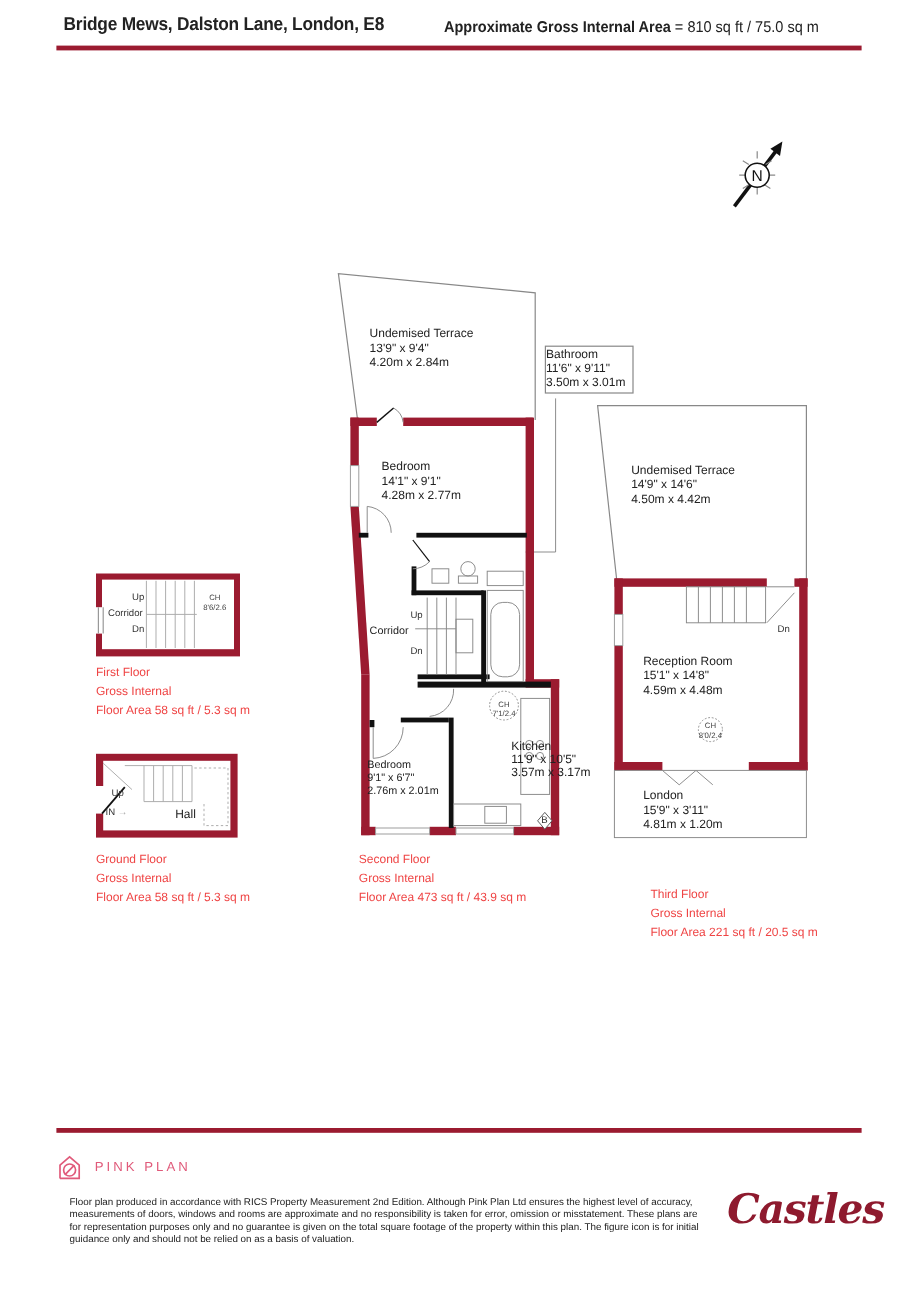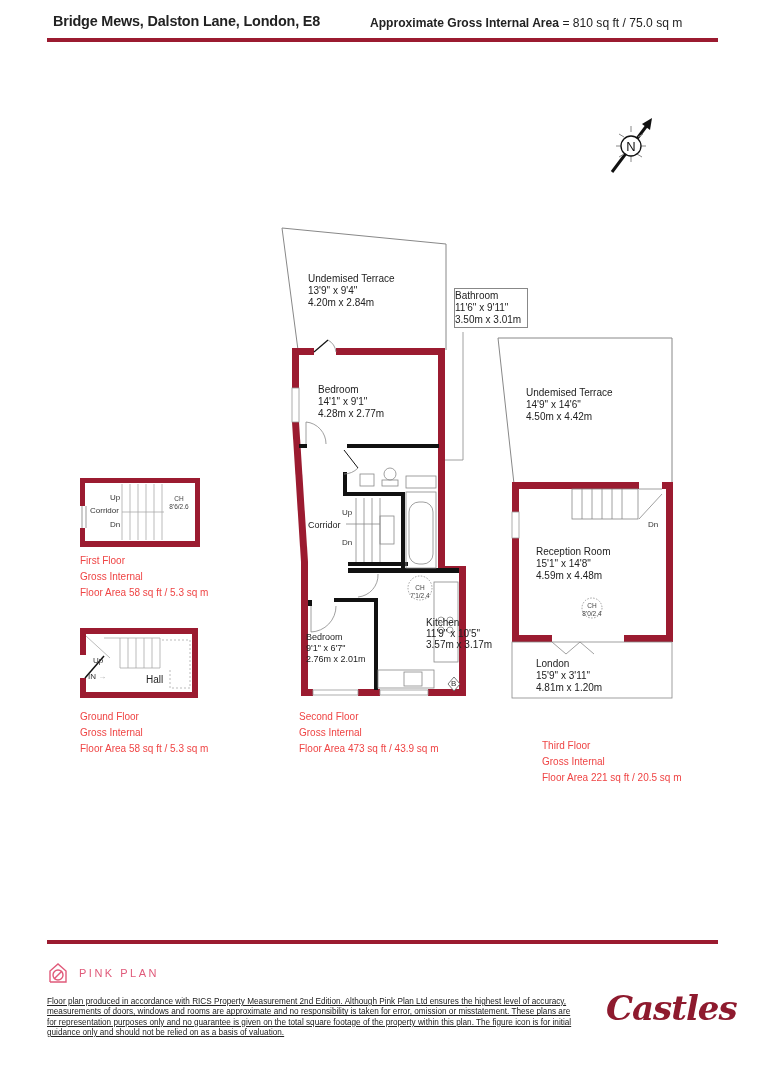--- a/index.html
+++ b/index.html
@@ -7,21 +7,21 @@
   .abs { position: absolute; }
   .hdr-title { left: 53px; top: 12px; font-size: 15.5px; font-weight: bold; letter-spacing: -0.2px; transform: scaleX(0.93); transform-origin: left; white-space: nowrap; }
   .hdr-area { left: 370px; top: 15px; font-size: 13px; white-space: nowrap; transform: scaleX(0.93); transform-origin: left; }
   .hdr-area b { font-weight: bold; }
   .rule { left: 47px; width: 671px; height: 4px; background: #9b1b30; }
   .cap { font-size: 10px; line-height: 16px; color: #ef4444; white-space: nowrap; }
   .room-label { font-size: 10px; line-height: 12px; text-align: left; color: #222; white-space: nowrap; }
   .small { font-size: 8px; line-height: 9px; color: #333; }
   .ch { font-size: 6.5px; line-height: 8px; color: #444; text-align: center; }
   svg text { font-family: "Liberation Sans", sans-serif; }
-  .footer-text { left: 47px; top: 997px; width: 530px; font-size: 8.2px; line-height: 10.3px; color: #222; text-decoration: underline; }
+  .footer-text { left: 58px; top: 997px; width: 530px; font-size: 8.2px; line-height: 10.3px; color: #222; }
   .pink-logo { left: 47px; top: 962px; display: flex; align-items: center; gap: 10px; }
   .pink-text { font-size: 11px; letter-spacing: 2.5px; color: #e05a7a; }
   .castles { left: 606px; top: 988px; font-family: "DejaVu Serif", serif; font-size: 34px; font-weight: bold; color: #8e1a2e; font-style: italic; letter-spacing: -1px; }
 </style>
 </head>
 <body>
 
 <div class="abs hdr-title">Bridge Mews, Dalston Lane, London, E8</div>
 <div class="abs hdr-area">
   <b>Approximate Gross Internal Area</b>

